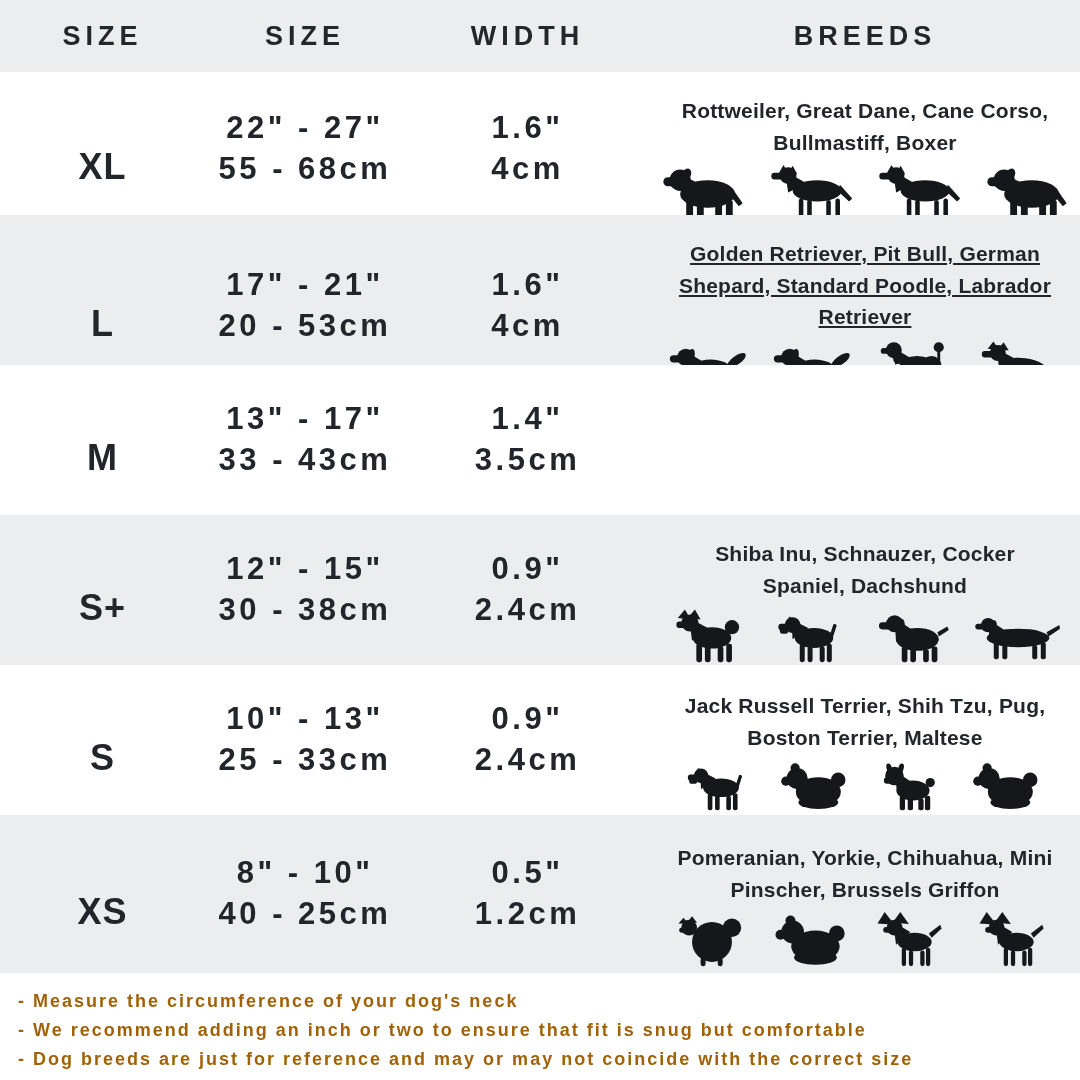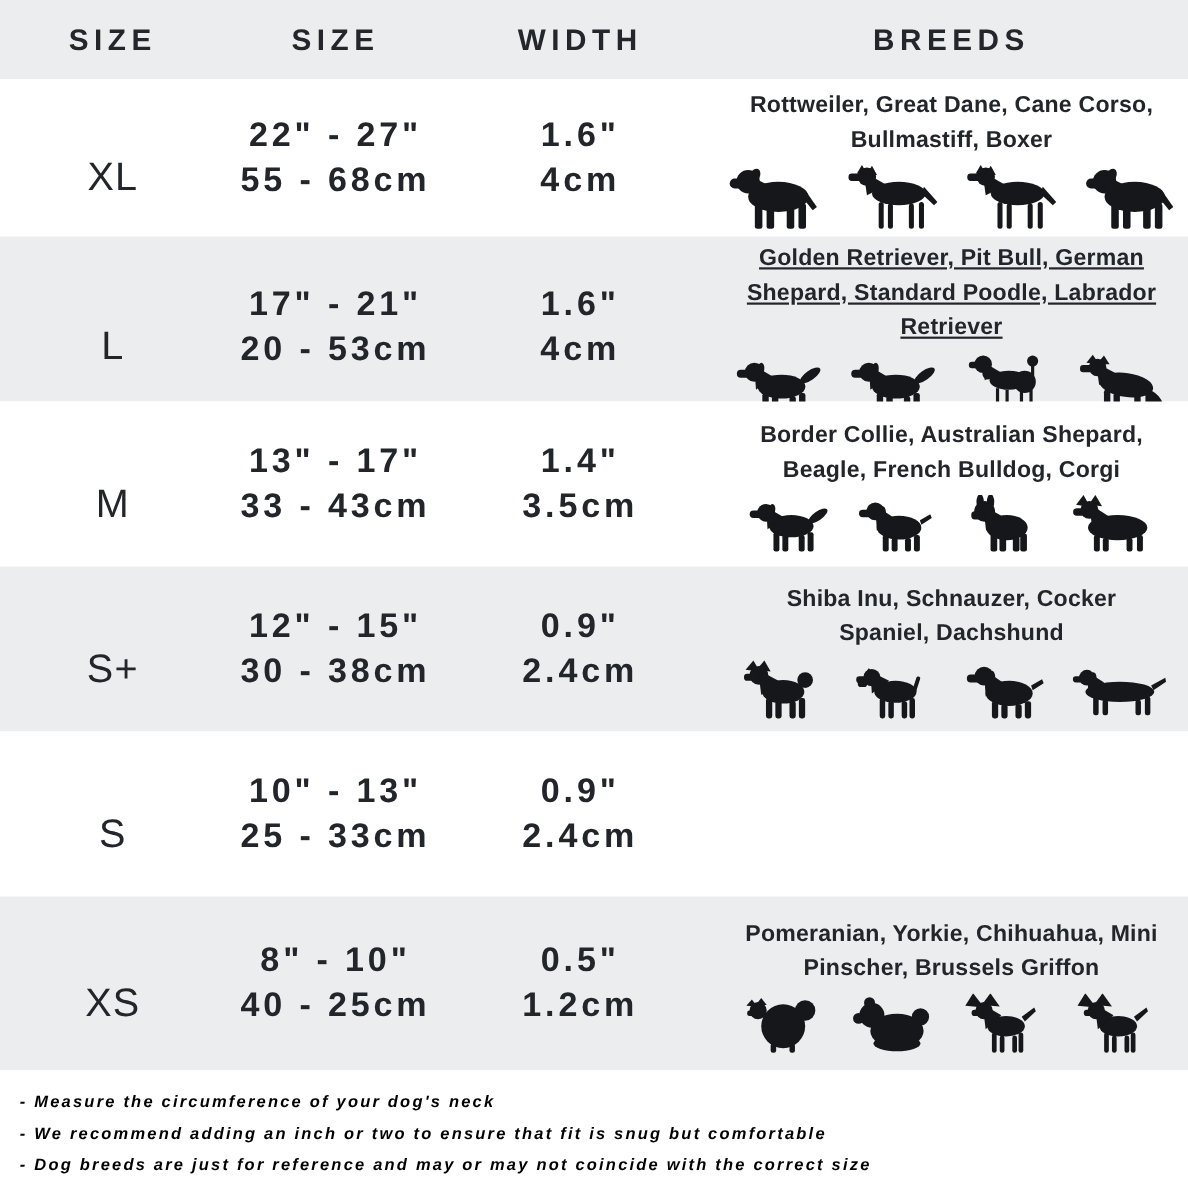--- a/index.html
+++ b/index.html
@@ -16,49 +16,50 @@
     text-align:center;font-size:27px;font-weight:700;letter-spacing:5px;
     color:#23262b;
   }
   
   .row{background:#ffffff;}
   .row.alt{background:#ecedef;}
   .row-xl{height:143px;}
   .row-l,.row-m,.row-sp,.row-s{height:150px;}
   .row-xs{height:158px;}
   .cell{text-align:center;}
-  .size-label{font-size:36px;font-weight:400;letter-spacing:1px;margin-top:35px;}
+  .size-label{font-size:36px;font-weight:700;letter-spacing:1px;margin-top:35px;}
   .meas .in,.meas .cm{
     font-size:31px;font-weight:700;letter-spacing:3.5px;line-height:1.32;
     white-space:nowrap;
   }
   .breeds-cell{display:flex;flex-direction:column;align-items:center;justify-content:center;padding-top:4px;}
   .btext{
     font-size:21px;font-weight:700;line-height:1.5;letter-spacing:.2px;
     text-align:center;
+    margin-top:19px;
   }
   .row-xl .btext{max-width:430px;}
   .row-l  .btext{max-width:470px;text-decoration:underline;}
   .row-m  .btext{max-width:420px;}
   .row-sp .btext{max-width:340px;}
   .row-s  .btext{max-width:450px;}
   .row-xs .btext{max-width:420px;}
   .dogs{display:flex;align-items:flex-end;gap:16px;margin-top:7px;}
   .dog{display:block;fill:#15171a;}
   .row-xl .dog{width:92px;height:61px;}
   .row-l  .dog{width:88px;height:58px;}
   .row-m  .dog{width:82px;height:54px;}
   .row-sp .dog{width:86px;height:57px;}
   .row-s  .dog{width:80px;height:53px;}
   .row-xs .dog{width:86px;height:57px;}
   
   .notes{flex:1;background:#ffffff;padding:14px 10px 0 18px;}
   .note{
-    font-size:15px;font-weight:700;letter-spacing:2px;line-height:29px;
-    white-space:nowrap;color:#000000;font-style:italic;
+    font-size:18px;font-weight:700;letter-spacing:2px;line-height:29px;
+    white-space:nowrap;color:#a16207;
   }
   .defs-svg{position:absolute;width:0;height:0;overflow:hidden;}
 </style>
 </head>
 <body>
 
 <svg class="defs-svg" aria-hidden="true">
   <defs>
     <symbol id="sil-mastiff" viewBox="0 0 120 80">
       <ellipse cx="66" cy="38" rx="36" ry="18"></ellipse>
@@ -319,37 +320,20 @@
   <div class="row row-m grid-cols">
     <div class="cell size-label">M</div>
     <div class="cell meas">
       <div class="in">13" - 17"</div>
       <div class="cm">33 - 43cm</div>
     </div>
     <div class="cell meas">
       <div class="in">1.4"</div>
       <div class="cm">3.5cm</div>
     </div>
-    <div class="cell breeds-cell">
-      <div class="btext">Border Collie, Australian Shepard, Beagle, French Bulldog, Corgi</div>
-      <div class="dogs">
-        <svg class="dog">
-            <use href="#sil-retriever"></use>
-          </svg>
-        <svg class="dog">
-            <use href="#sil-spaniel"></use>
-          </svg>
-        <svg class="dog">
-            <use href="#sil-frenchie"></use>
-          </svg>
-        <svg class="dog">
-            <use href="#sil-corgi"></use>
-          </svg>
-      </div>
-    </div>
   </div>
 
   <div class="row row-sp alt grid-cols">
     <div class="cell size-label">S+</div>
     <div class="cell meas">
       <div class="in">12" - 15"</div>
       <div class="cm">30 - 38cm</div>
     </div>
     <div class="cell meas">
       <div class="in">0.9"</div>
@@ -376,20 +360,37 @@
 
   <div class="row row-s grid-cols">
     <div class="cell size-label">S</div>
     <div class="cell meas">
       <div class="in">10" - 13"</div>
       <div class="cm">25 - 33cm</div>
     </div>
     <div class="cell meas">
       <div class="in">0.9"</div>
       <div class="cm">2.4cm</div>
+    </div>
+    <div class="cell breeds-cell">
+      <div class="btext">Jack Russell Terrier, Shih Tzu, Pug, Boston Terrier, Maltese</div>
+      <div class="dogs">
+        <svg class="dog">
+            <use href="#sil-terrier"></use>
+          </svg>
+        <svg class="dog">
+            <use href="#sil-fluffy"></use>
+          </svg>
+        <svg class="dog">
+            <use href="#sil-pug"></use>
+          </svg>
+        <svg class="dog">
+            <use href="#sil-fluffy"></use>
+          </svg>
+      </div>
     </div>
   </div>
 
   <div class="row row-xs alt grid-cols">
     <div class="cell size-label">XS</div>
     <div class="cell meas">
       <div class="in">8" - 10"</div>
       <div class="cm">40 - 25cm</div>
     </div>
     <div class="cell meas">

